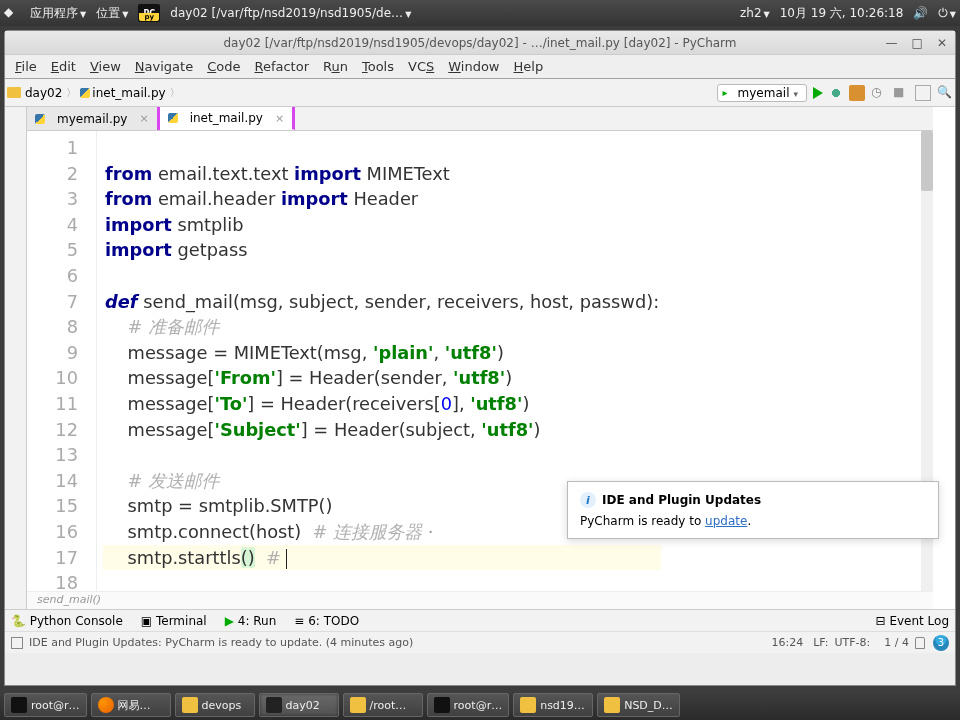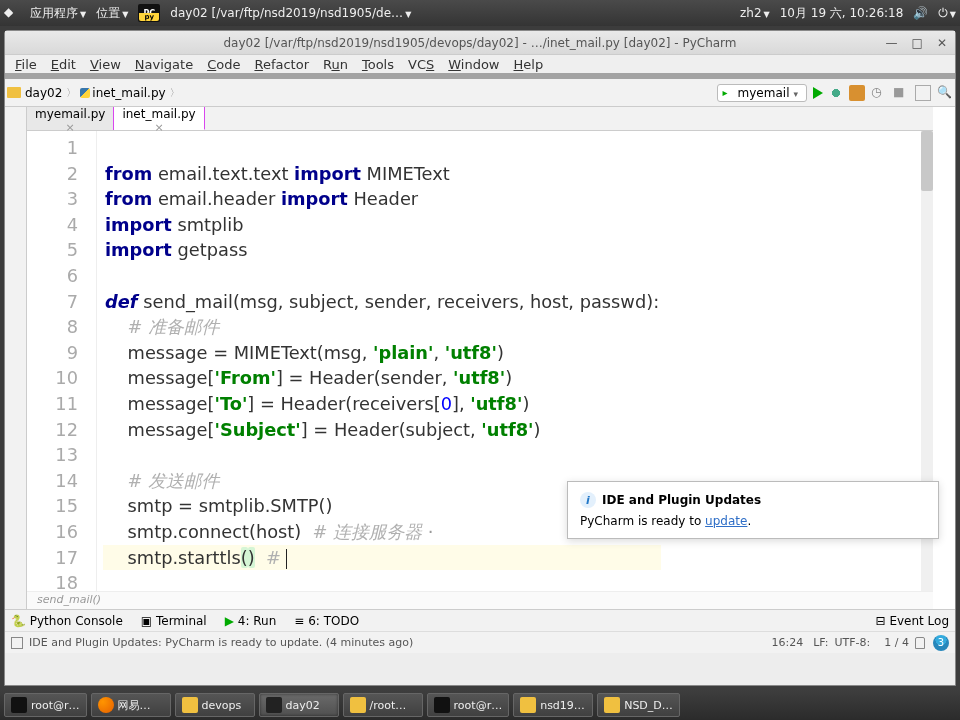--- a/index.html
+++ b/index.html
@@ -8,39 +8,39 @@
 .top-panel .left, .top-panel .right { display:flex; align-items:center; gap:10px; }
 .top-panel .right { margin-left:auto; }
 .top-panel .ico { width:16px; height:16px; display:inline-block; }
 .top-panel .tri { font-size:8px; margin-left:2px; }
 .app-icon { width:22px; height:18px; background:#111; border-radius:2px; display:flex; align-items:center; justify-content:center; color:#fff; font-size:8px; font-weight:bold; position:relative; }
 .app-icon span.py { background:#ffd43b; color:#000; font-size:7px; padding:0 1px; border-radius:0 0 2px 2px; position:absolute; bottom:1px; left:1px; right:1px; text-align:center; }
 .ide-window { position:absolute; top:30px; left:4px; width:952px; height:656px; background:#ededed; border:1px solid #888; border-radius:4px 4px 0 0; }
 .ide-titlebar { height:24px; background:linear-gradient(#e9e9e9,#d9d9d9); display:flex; align-items:center; justify-content:center; font-size:12px; color:#555; position:relative; border-bottom:1px solid #ccc; }
 .ide-titlebar .winbtn { position:absolute; right:8px; display:flex; gap:14px; font-size:12px; color:#555; }
 .ide-titlebar .winbtn span { cursor:pointer; }
-.menubar { height:24px; background:#efefef; display:flex; align-items:center; font-size:13px; padding:0 4px; gap:2px; border-bottom:6px solid #a3a3a3; }
+.menubar { height:24px; background:#efefef; display:flex; align-items:center; font-size:13px; padding:0 4px; gap:2px; border-bottom:1px solid #a3a3a3; }
 .menubar span { padding:2px 6px; cursor:pointer; color:#333; }
 .menubar span u { text-decoration:underline; }
 .navbar { height:28px; background:#f2f2f2; border-bottom:1px solid #ccc; display:flex; align-items:center; font-size:12px; padding:0 2px; }
 .bc { display:flex; align-items:center; gap:2px; }
 .bc .folder { width:14px; height:11px; background:#f0c040; border-radius:1px; display:inline-block; margin-right:2px; }
 .bc .chev { color:#888; font-size:10px; margin:0 2px; }
 .navright { margin-left:auto; display:flex; align-items:center; gap:6px; }
 .runcfg { background:#fff; border:1px solid #bbb; border-radius:3px; padding:1px 8px 1px 20px; font-size:12px; position:relative; }
 .runcfg::before { content:"▸"; position:absolute; left:5px; color:#0a0; font-size:10px; top:2px; }
 .runcfg::after { content:"▾"; margin-left:4px; font-size:9px; color:#666; }
 .ico-btn { width:16px; height:16px; display:inline-block; cursor:pointer; }
 .tri-run { width:0; height:0; border-left:10px solid #0a0; border-top:6px solid transparent; border-bottom:6px solid transparent; display:inline-block; }
 .bug { width:14px; height:14px; background:radial-gradient(circle,#4a8 40%,transparent 41%); border-radius:50%; display:inline-block; }
 .editor-area { display:flex; height:502px; background:#fff; position:relative; }
 .left-tool { width:22px; background:#f2f2f2; border-right:1px solid #ccc; writing-mode:vertical-rl; font-size:10px; color:#666; text-align:center; }
 .right-tool { width:22px; background:#f2f2f2; border-left:1px solid #ccc; }
 .tabs { position:absolute; top:0; left:22px; right:22px; height:24px; background:#f2f2f2; border-bottom:1px solid #ccc; display:flex; }
-.tab { display:flex; align-items:center; padding:0 8px; font-size:12px; border-right:1px solid #d946ef; gap:0; cursor:pointer; background:#e8e8e8;flex-direction:column; }
+.tab { display:flex; align-items:center; padding:0 8px; font-size:12px; border-right:3px solid #d946ef; gap:12px; cursor:pointer; background:#e8e8e8; }
 .tab.active { background:#fff; border-bottom:1px solid #fff; }
 .tab .close { font-size:11px; color:#999; }
 .pyico { width:10px; height:10px; background:linear-gradient(135deg,#3776ab 50%,#ffd43b 50%); border-radius:2px; display:inline-block; }
 .code-wrap { position:absolute; top:24px; left:22px; right:34px; bottom:18px; display:flex; font-family:"DejaVu Sans Mono",Consolas,monospace; font-size:17.8px; line-height:25.6px; overflow:hidden; }
 .gutter { width:70px; background:#fff; color:#aaa; text-align:right; padding:4px 18px 4px 0; border-right:1px solid #eee; position:relative; }
 .gutter .ln { height:25.6px; }
 .code { padding:4px 8px; white-space:pre; color:#333; position:relative; }
 .kw { color:#00008b; font-weight:bold;font-style:italic; }
 .imp { color:#00008b; font-weight:bold; }
 .str { color:#008000; font-weight:bold; }

